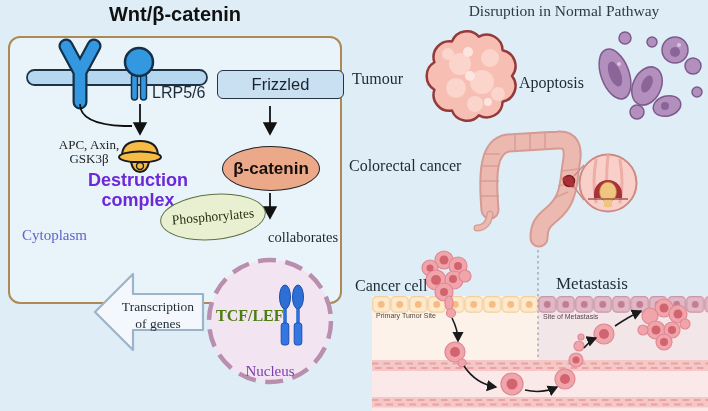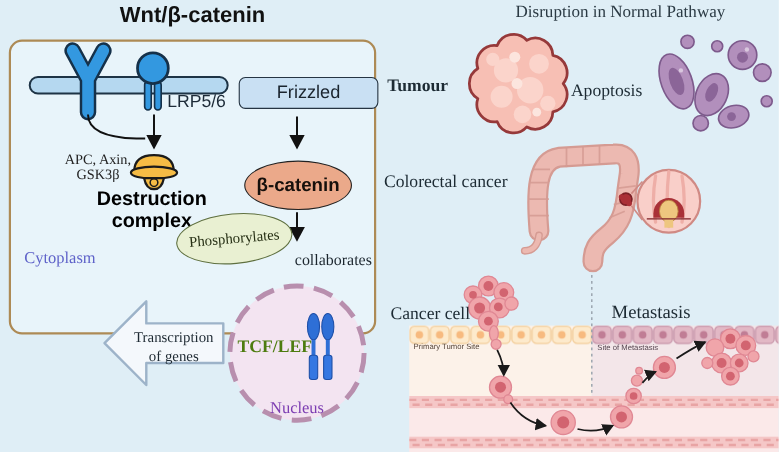--- a/index.html
+++ b/index.html
@@ -14,40 +14,40 @@
     background:#e8f4fa;border:2.5px solid #ad8a55;border-radius:12px;box-sizing:border-box;}
   .pathway-box svg{position:absolute;left:0;top:0;}
   .lrp{position:absolute;left:142px;top:46px;font-family:"Liberation Sans",sans-serif;
     font-size:16px;color:#1d2b38;}
   .frizzled{position:absolute;left:207px;top:32px;width:127px;height:29px;background:#c9e0f3;
     border:1.7px solid #253442;border-radius:6px;display:flex;align-items:center;justify-content:center;
     font-family:"Liberation Sans",sans-serif;font-size:16.5px;color:#1a242e;box-sizing:border-box;}
   .apc{position:absolute;left:36px;top:100px;width:86px;text-align:center;font-size:13px;
     line-height:1.1;color:#232323;}
   .dc{position:absolute;left:58px;top:132px;width:140px;text-align:center;
-    font-family:"Liberation Sans",sans-serif;font-weight:bold;font-size:18px;line-height:1.13;color:#000000;}
+    font-family:"Liberation Sans",sans-serif;font-weight:bold;font-size:18px;line-height:1.13;color:#6d28d9;}
   .bcat{position:absolute;left:212px;top:108px;width:98px;height:45px;border-radius:50%;
     background:#eba98a;border:1.8px solid #222;display:flex;align-items:center;justify-content:center;
     font-family:"Liberation Sans",sans-serif;font-weight:bold;font-size:17px;color:#16100c;box-sizing:border-box;}
   .phos{position:absolute;left:150px;top:156px;width:106px;height:46px;border-radius:50%;
     background:#e9f0d2;border:1.5px solid #5f7040;display:flex;align-items:center;justify-content:center;
     font-size:13.5px;color:#273015;transform:rotate(-5deg);box-sizing:border-box;}
   .cyto{position:absolute;left:12px;top:189px;font-size:15px;color:#5f63c9;}
   .collab{position:absolute;left:258px;top:191px;font-size:14.5px;color:#1c262e;}
   
   .transc-text{position:absolute;left:116px;top:299px;width:84px;text-align:center;
     font-size:13.5px;line-height:1.25;color:#1e2a33;}
   .tcf{position:absolute;left:216px;top:307px;font-weight:bold;font-size:16px;color:#4d7c0f;}
   .nucleus-label{position:absolute;left:202px;top:363px;width:136px;text-align:center;
     font-size:15px;color:#7c3db2;}
   
   .disr-title{position:absolute;left:420px;top:2px;width:288px;text-align:center;
     font-size:15.5px;color:#2b3a44;}
   .rlabel{position:absolute;font-size:16px;color:#1d2b34;}
-  .tumour-label{left:352px;top:70px;font-weight:bold;}
+  .tumour-label{left:352px;top:70px;}
   .apop-label{left:519px;top:74px;}
   .colo-label{left:349px;top:157px;}
   .cancer-label{left:355px;top:277px;font-size:16px;}
   .meta-label{left:556px;top:274px;font-size:17px;}
   .tinylabel{position:absolute;font-family:"Liberation Sans",sans-serif;font-size:7px;}
   .primary-label{left:376px;top:312px;color:#564539;}
   .site-label{left:543px;top:313px;color:#564550;}
   
   .bg-left{position:absolute;left:372px;top:296px;width:166px;height:64px;background:#fcf2e9;}
   .bg-right{position:absolute;left:538px;top:296px;width:170px;height:64px;background:#f3e6e9;}

